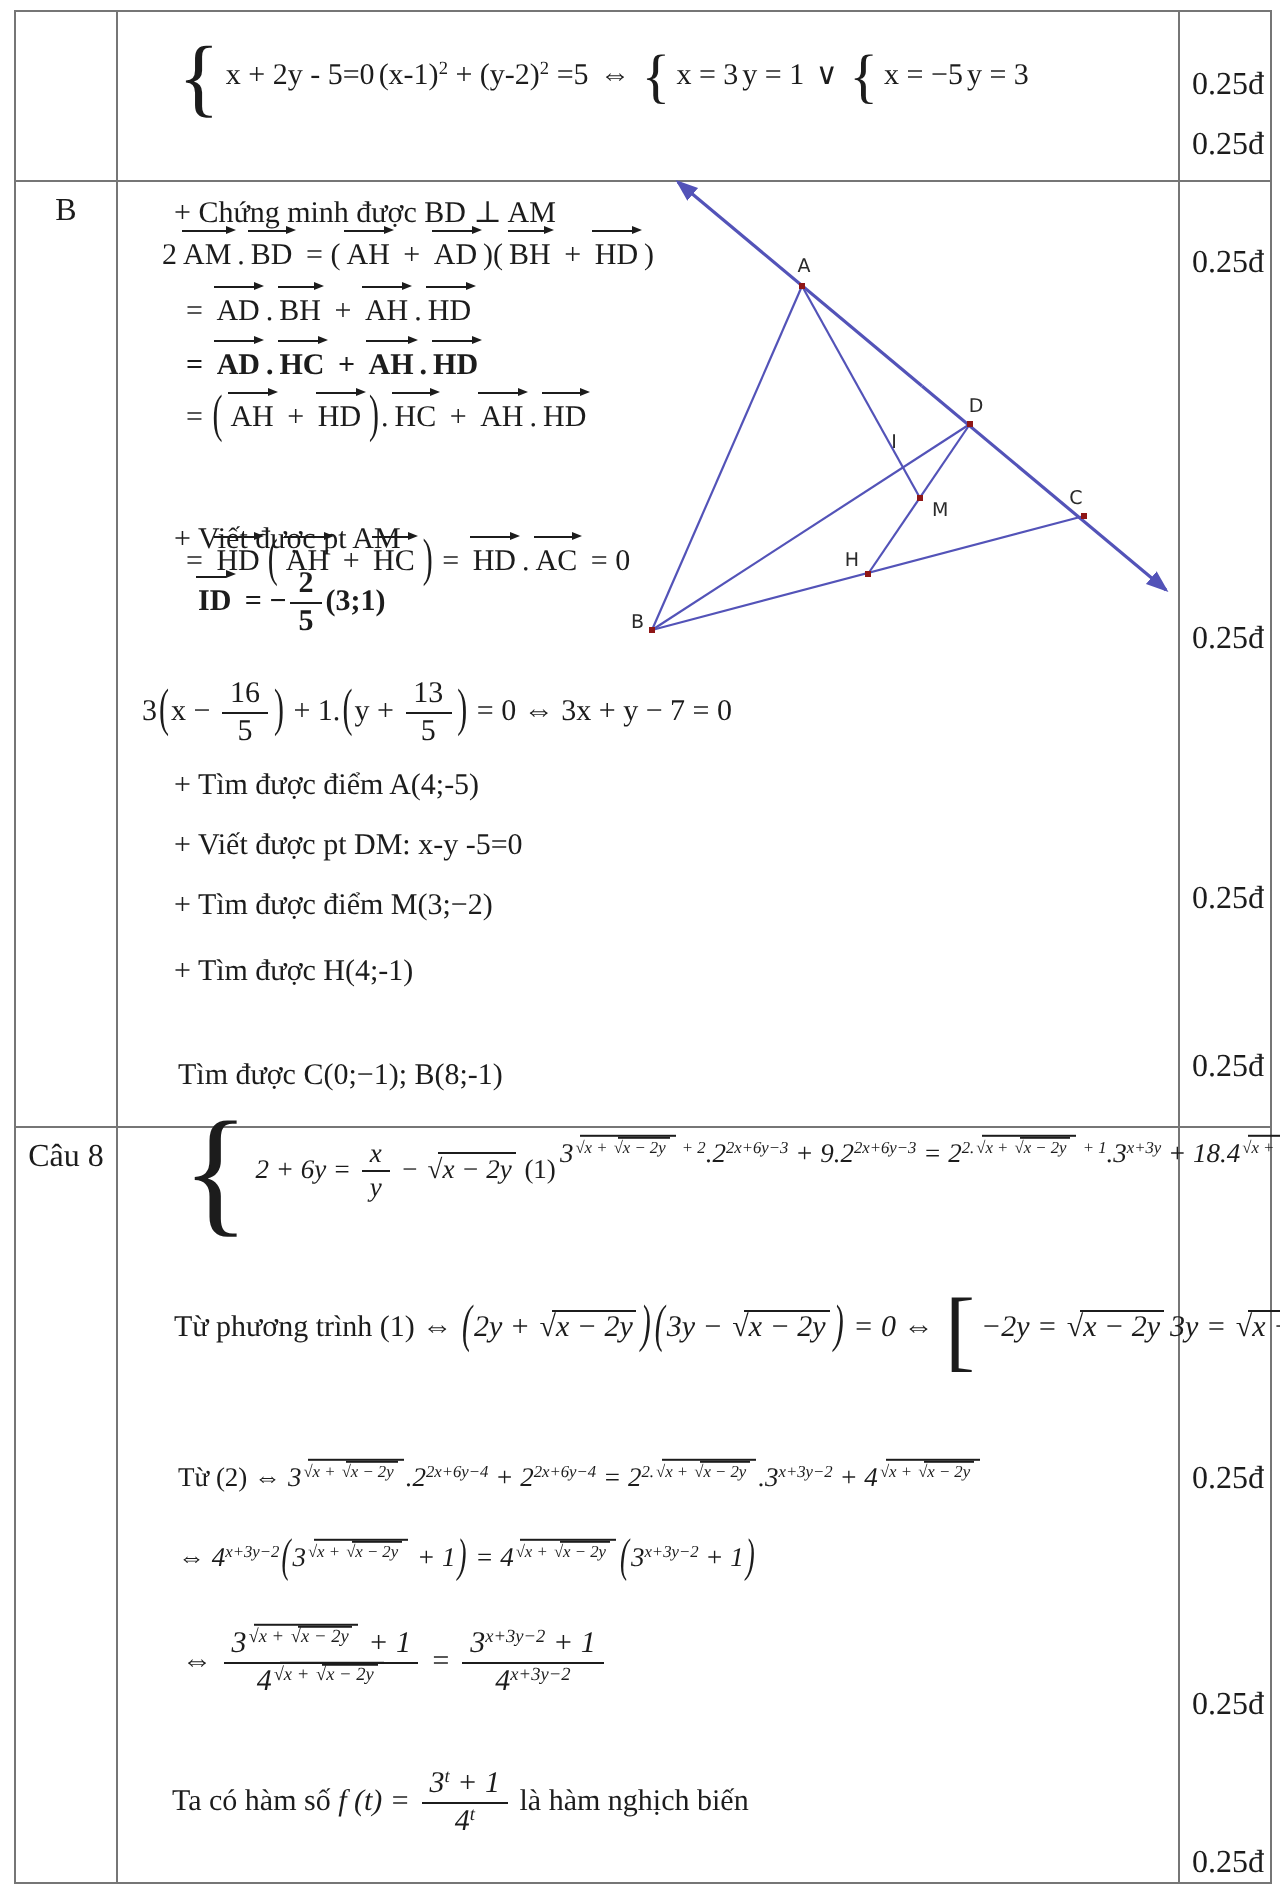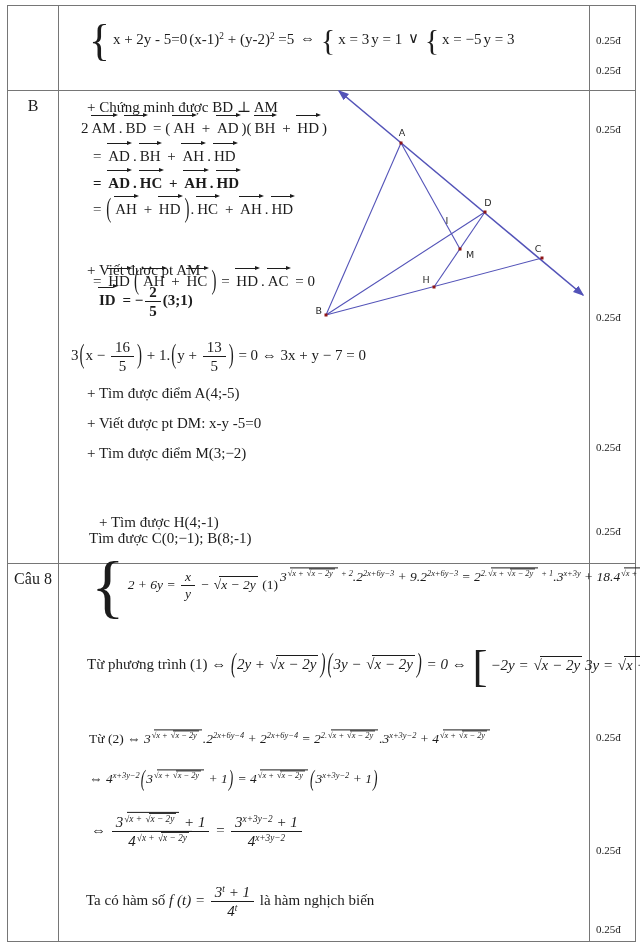--- a/index.html
+++ b/index.html
@@ -6,21 +6,21 @@
   body{width:640px;height:948px;background:#ffffff;position:relative;overflow:hidden;
        font-family:"Liberation Serif","DejaVu Serif",serif;color:#1c1c1c;font-size:15px}
   .tbl{position:absolute;left:7px;top:5px;width:629px;height:937px;border:1px solid #767676;box-sizing:border-box}
   .vline{position:absolute;width:1px;top:0;bottom:0;background:#767676}
   .hline{position:absolute;height:1px;left:0;right:0;background:#767676}
   .cell{position:absolute;box-sizing:border-box}
   .labelcell{left:0;width:50px;text-align:center;font-size:16px;padding-top:7px}
   .content{left:50px;width:531px}
   .scorecol{left:581px;width:47px}
   .line{position:absolute;white-space:nowrap;line-height:1.25}
-  .score{position:absolute;left:7px;white-space:nowrap;font-size:11px}
+  .score{position:absolute;left:7px;white-space:nowrap;font-size:16px}
   .sm{font-size:13.5px}
   .mi{font-style:italic}
   .sup{display:inline-block;font-size:0.62em;transform:translateY(-0.55em);line-height:1}
   .frac{display:inline-flex;flex-direction:column;align-items:center;vertical-align:middle;
         line-height:1.2;text-align:center;margin:0 2px}
   .fnum{border-bottom:1px solid currentColor;padding:0 4px}
   .fden{padding:0 4px}
   .sqrt{display:inline-flex;align-items:baseline;margin:0 1px}
   .sq{line-height:1;margin-right:-2px}
   .sqc{border-top:1.2px solid currentColor;padding:0 2px;line-height:1.15}
@@ -84,21 +84,21 @@
       <div class="line" style="top: 248px; left: 13px;">3<span class="bp">(</span><span>x − <span class="frac">
             <span class="fnum">16</span>
             <span class="fden">5</span>
           </span></span><span class="bp">)</span> + 1.<span class="bp">(</span><span>y + <span class="frac">
             <span class="fnum">13</span>
             <span class="fden">5</span>
           </span></span><span class="bp">)</span> = 0 ⇔ 3x + y − 7 = 0</div>
       <div class="line" style="top: 294px; left: 29px;">+ Tìm được điểm A(4;-5)</div>
       <div class="line" style="top: 324px; left: 29px;">+ Viết được pt DM: x-y -5=0</div>
       <div class="line" style="top: 354px; left: 29px;">+ Tìm được điểm M(3;−2)</div>
-      <div class="line" style="top: 387px; left: 41px; margin-top: 36px;">+ Tìm được H(4;-1)</div>
+      <div class="line" style="top: 387px; left: 29px;">+ Tìm được H(4;-1)</div>
       <div class="line" style="top: 439px; left: 31px;">Tìm được C(0;−1); B(8;-1)</div>
     </div>
   <div class="cell content" id="row3-content" style="top:557px;height:380px">
       <div class="line sm" style="top: 6px; left: 31px;"><span class="cases">
           <span class="brace" style="font-size: 5.2em;">{</span>
           <span class="cstack">
             <span><span class="mi">2 + 6y = <span class="frac">
                   <span class="fnum">x</span>
                   <span class="fden">y</span>
                 </span> − <span class="sqrt">

